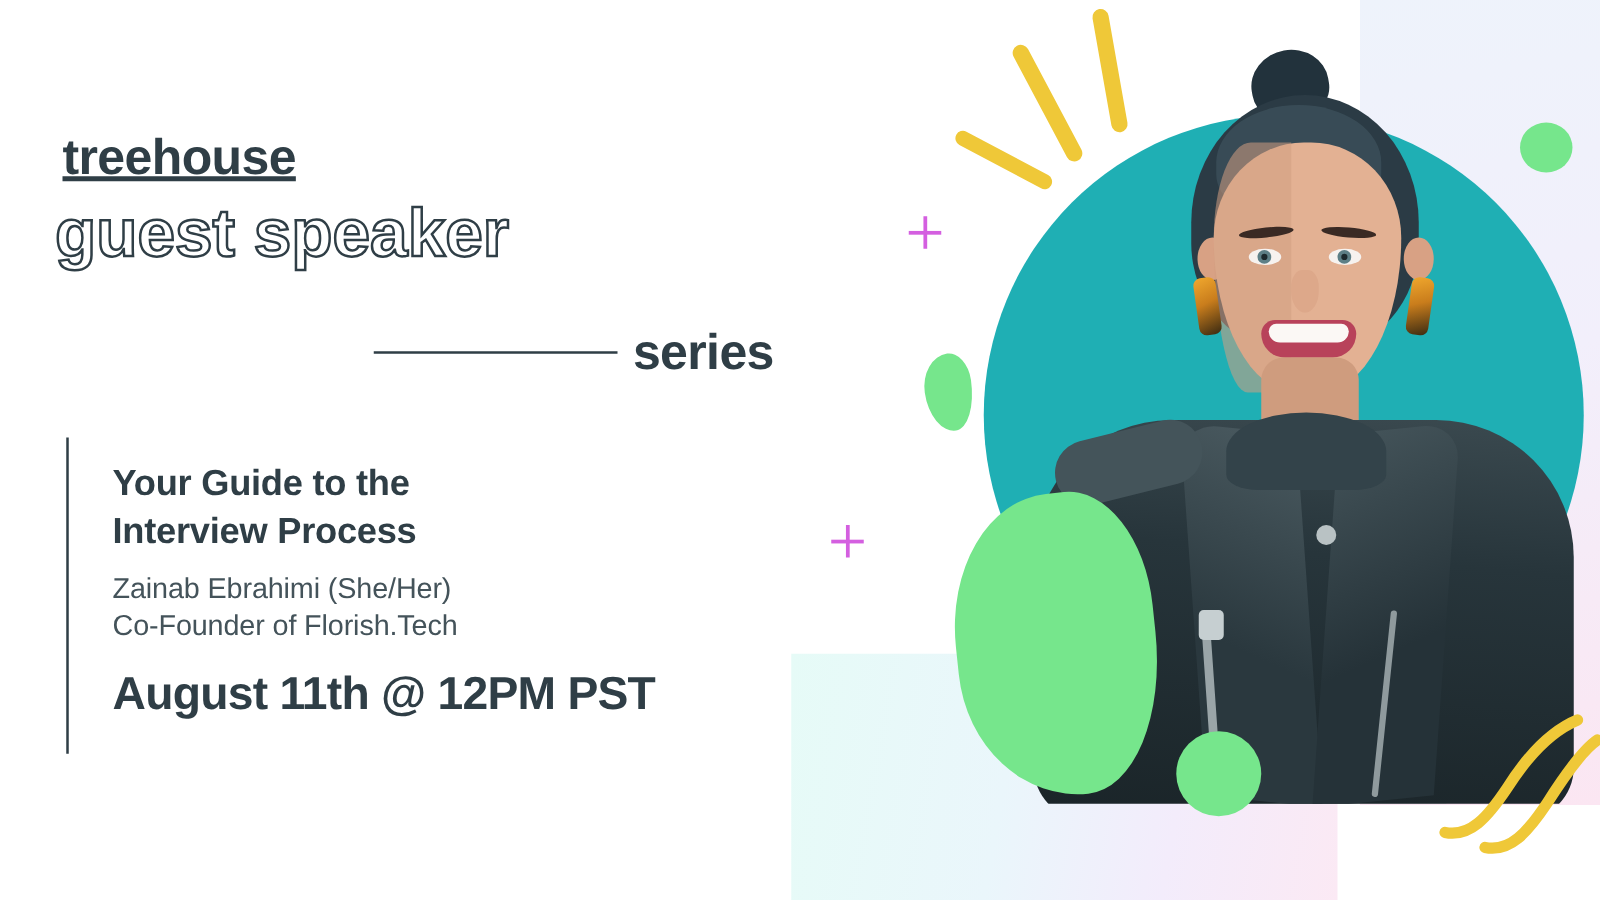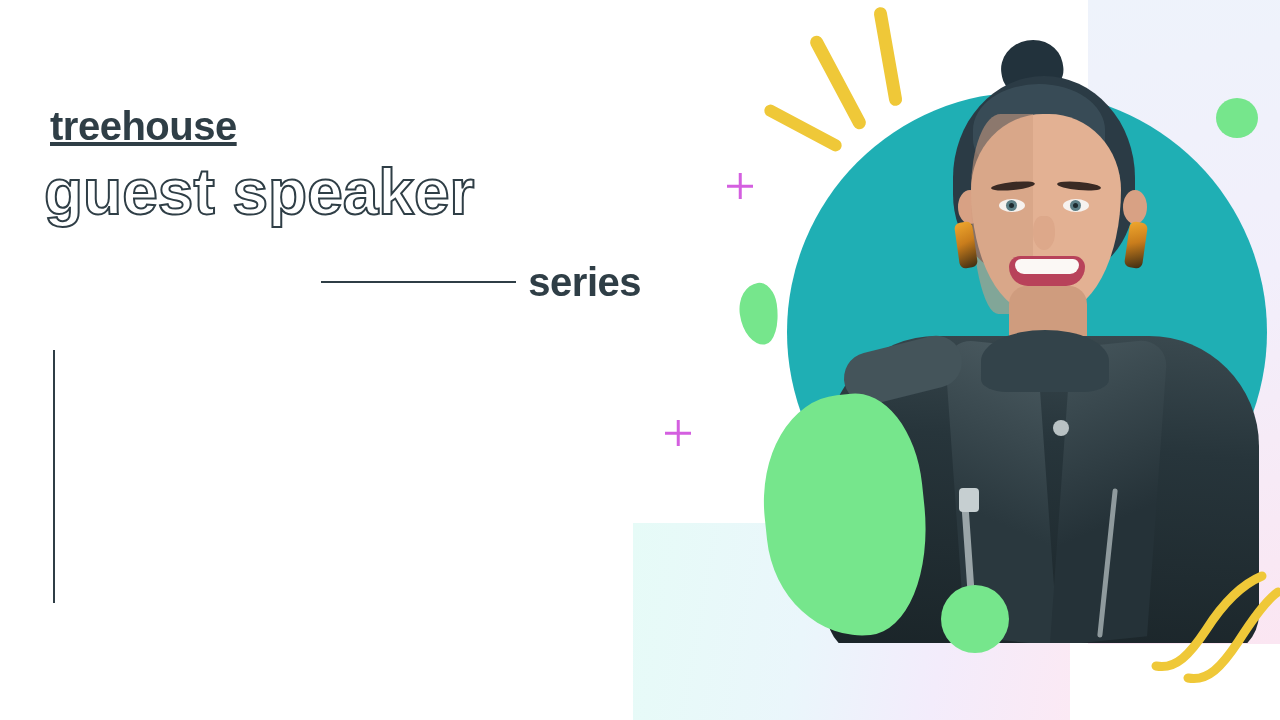--- a/index.html
+++ b/index.html
@@ -368,32 +368,32 @@
     letter-spacing: -0.5px;
     color: #2f3e46;
     line-height: 1;
     text-decoration: underline;
   }
 
   .outline-title {
     position: absolute;
     left: 44px;
     top: 160px;
-    font-size: 64px;
+    font-size: 54px;
     font-weight: 700;
     letter-spacing: 0px;
     line-height: 1;
     color: transparent;
     -webkit-text-stroke: 2px #2f3e46;
     white-space: nowrap;
   }
 
   .series-row {
     position: absolute;
-    left: 321px;
+    left: 299px;
     top: 258px;
     width: 320px;
     height: 48px;
     display: flex;
     align-items: center;
     gap: 12px;
   }
   .series-rule {
     flex: 1 1 auto;
     height: 2px;
@@ -529,16 +529,25 @@
 
     <div class="outline-title">guest speaker</div>
 
     <div class="series-row">
       <span class="series-rule"></span>
       <span class="series-word">series</span>
     </div>
 
     <div class="detail-rule"></div>
 
+    <div class="detail-block">
+      <div class="talk-title">
+        <span>Your Guide to the</span><br>
+        <span>Interview Process</span>
+      </div>
+      <p class="speaker-line">Zainab Ebrahimi (She/Her)</p>
+      <p class="speaker-role">Co-Founder of Florish.Tech</p>
+      <p class="datetime">August 11th @ 12PM PST</p>
+    </div>
 
   </div>
 
 </div>
 
 </body></html>

